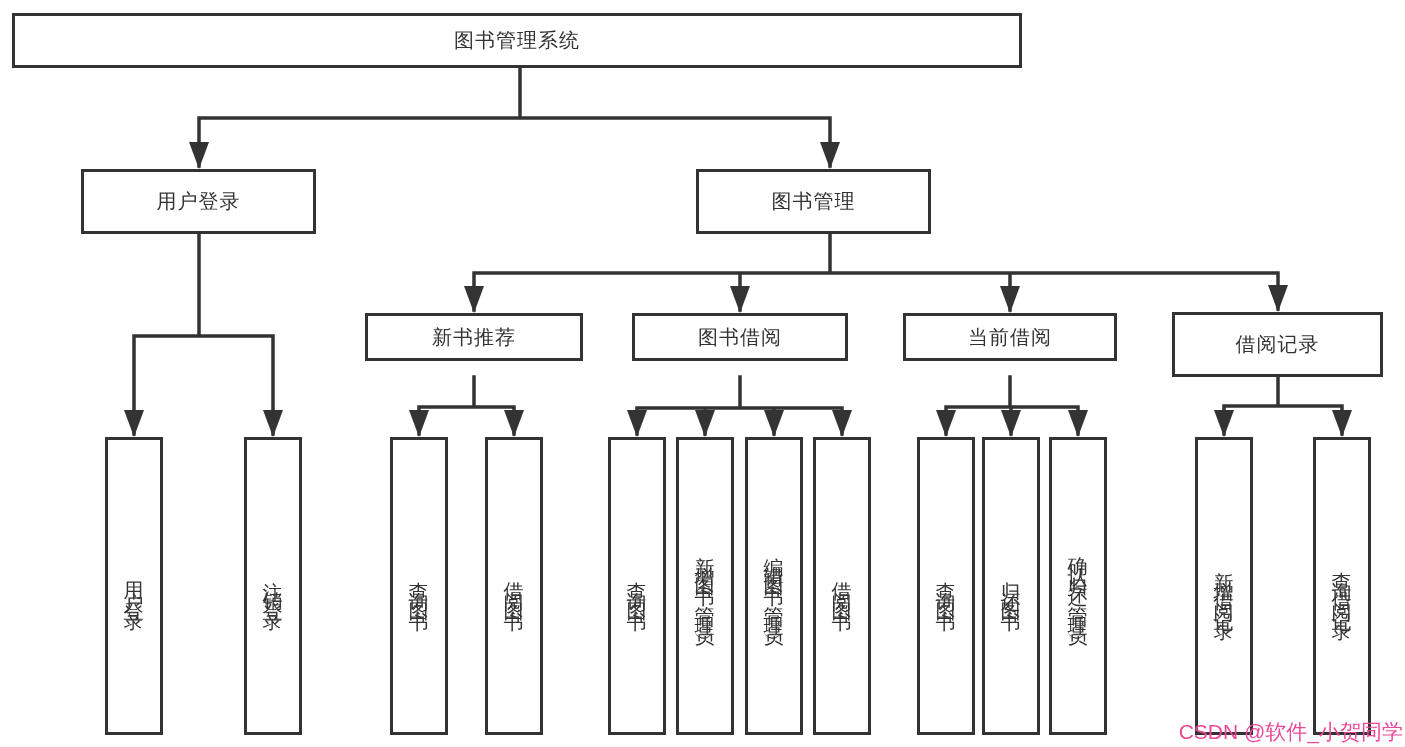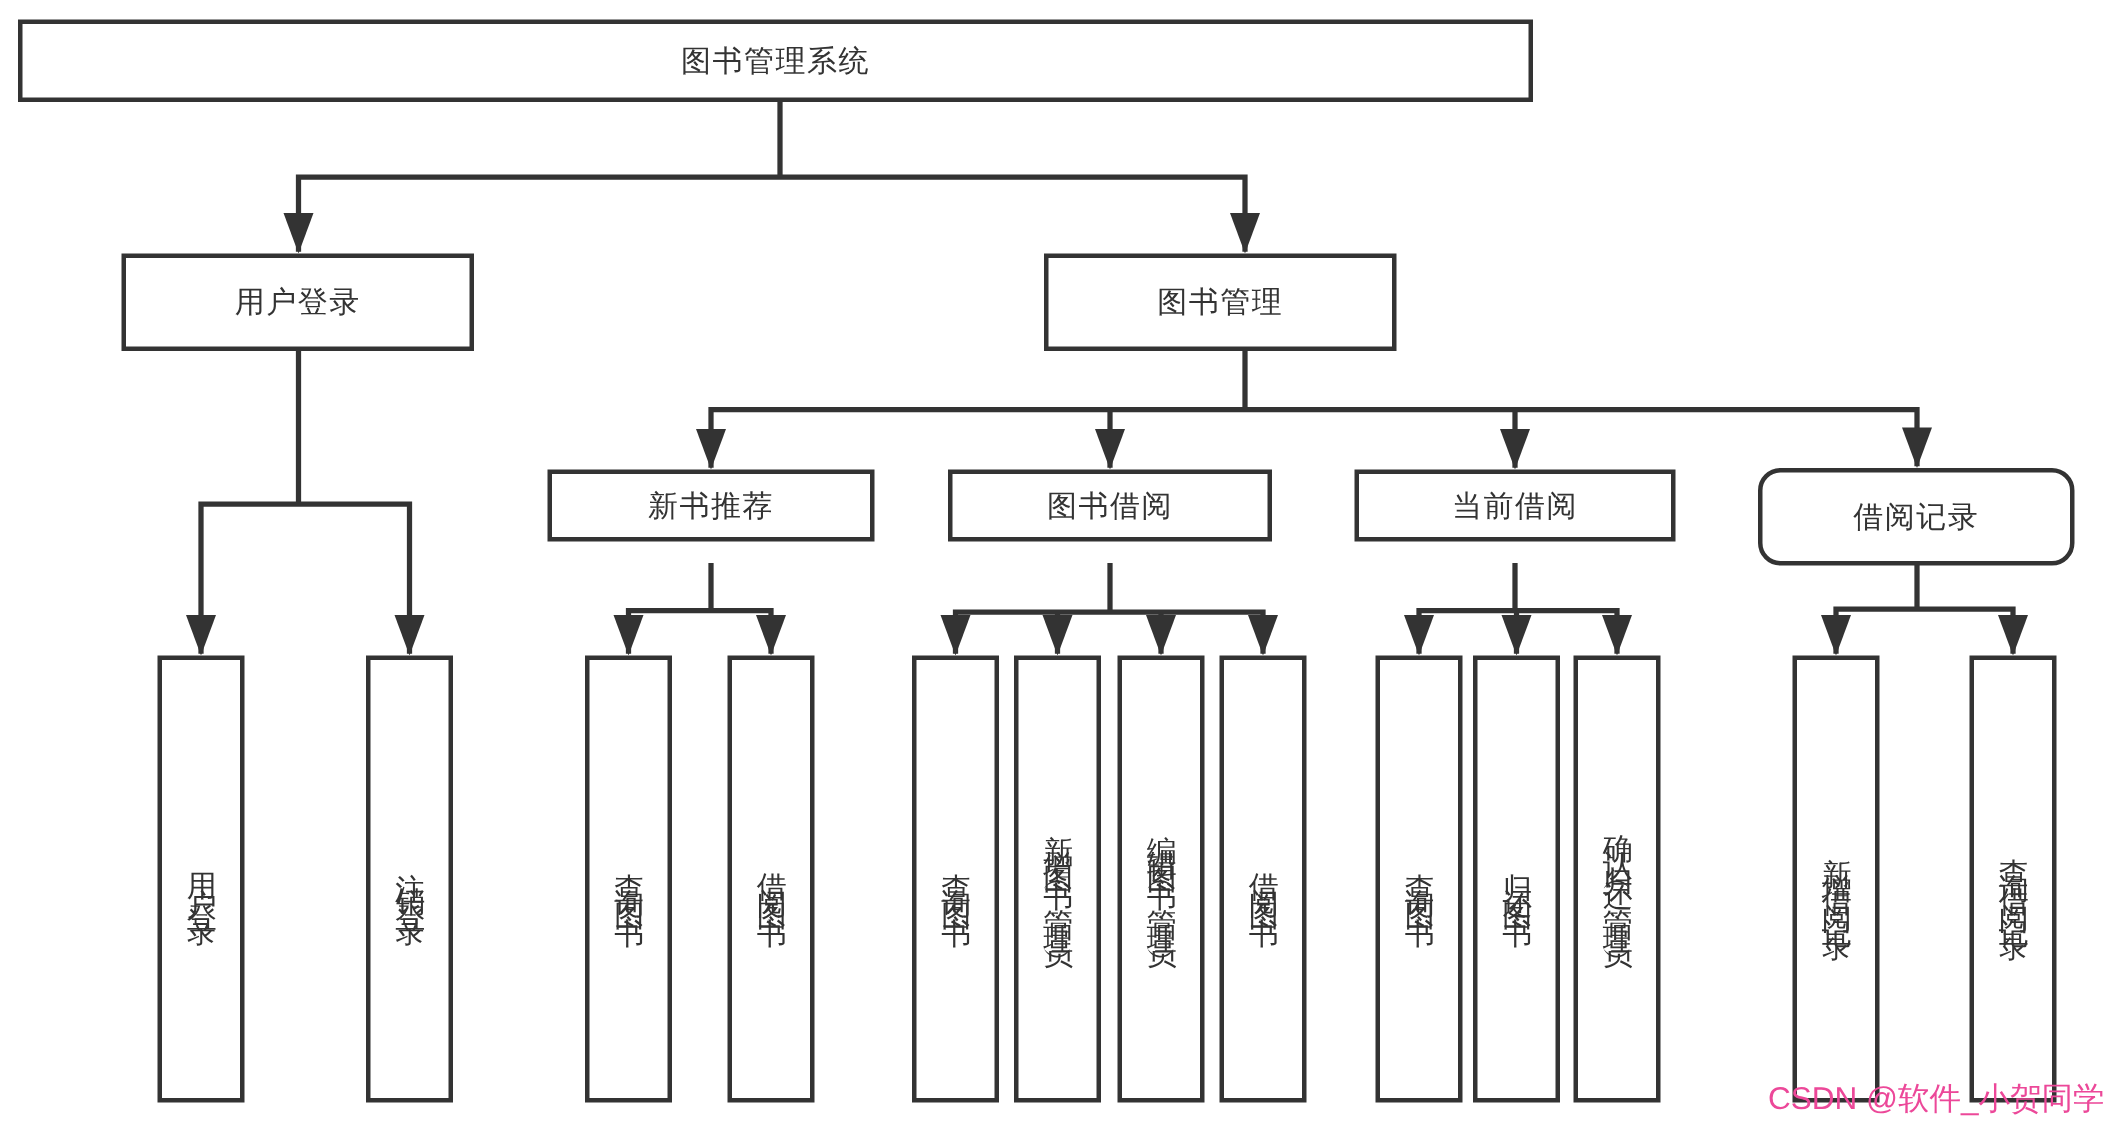--- a/index.html
+++ b/index.html
@@ -103,21 +103,21 @@
 
   <div class="node h-node lvl2" style="left:365px; width:218px;">
     <span>新书推荐</span>
   </div>
   <div class="node h-node lvl2" style="left:632px; width:216px;">
     <span>图书借阅</span>
   </div>
   <div class="node h-node lvl2" style="left:903px; width:214px;">
     <span>当前借阅</span>
   </div>
-  <div class="node h-node lvl2" style="left:1172px; top:312px; width:211px; height:65px;border-radius:15px;">
+  <div class="node h-node lvl2" style="left:1172px; top:312px; width:211px; height:65px;">
     <span>借阅记录</span>
   </div>
 
   <div class="node v-node leaf" style="left:105px;">
     <span>用户登录</span>
   </div>
   <div class="node v-node leaf" style="left:244px;">
     <span>注销登录</span>
   </div>
 

